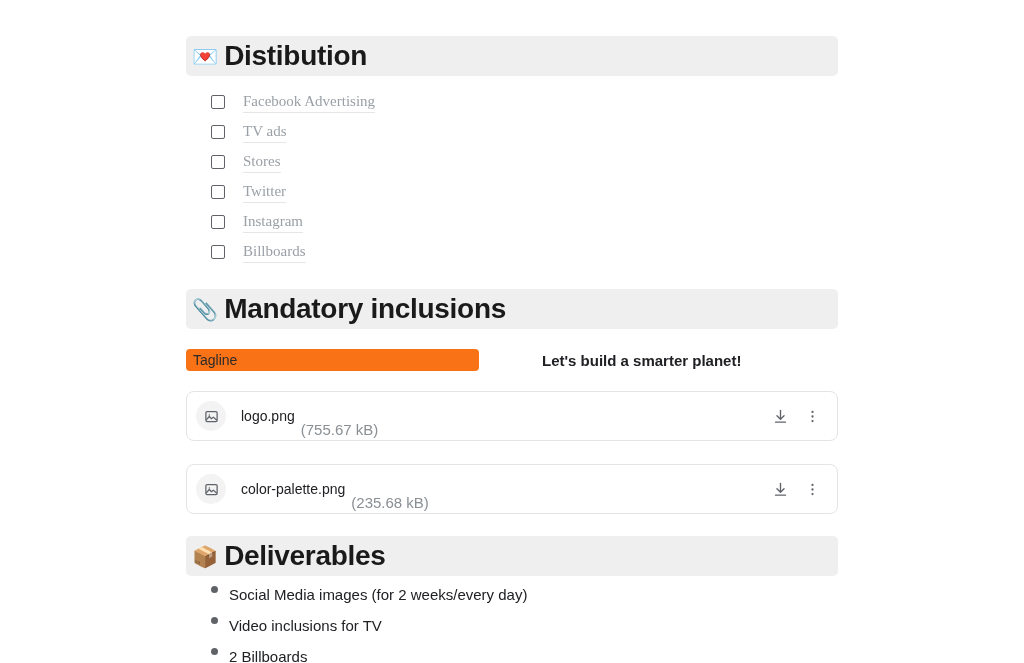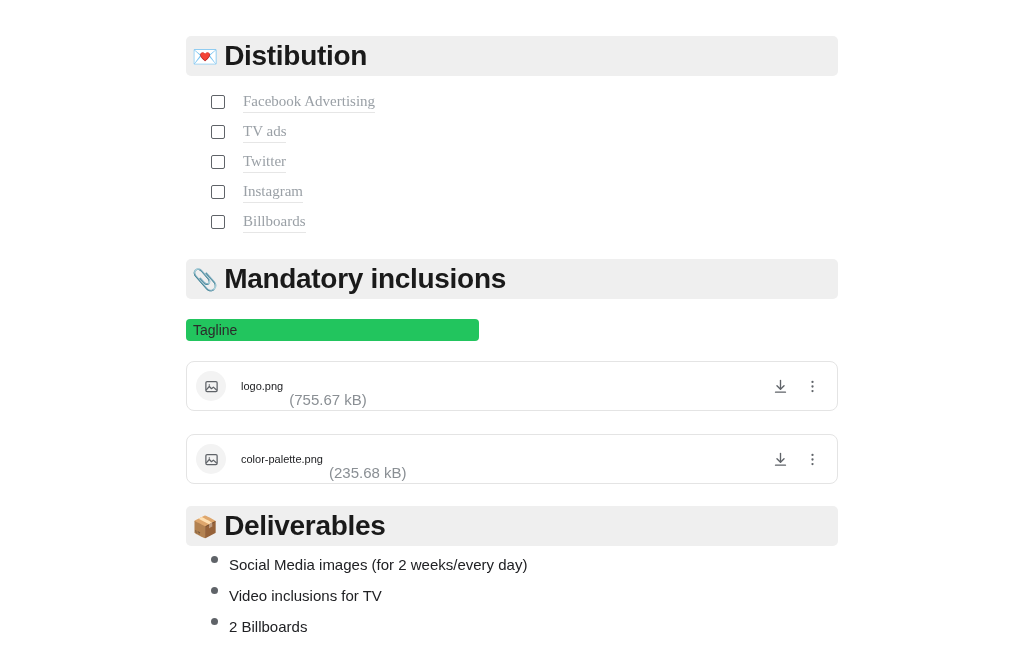--- a/index.html
+++ b/index.html
@@ -83,21 +83,21 @@
   }
 
   
   .field-row {
     display: flex;
     align-items: center;
     height: 22px;
   }
   .field-label {
     width: 293px;
-    background: #22c55e;
+    background: #f97316;
     border-radius: 4px;
     font-size: 14px;
     color: #2b2b2b;
     padding: 4px 7px;
     box-sizing: border-box;
     height: 22px;
     line-height: 14px;
     white-space: nowrap;
     overflow: hidden;
   }
@@ -125,21 +125,21 @@
     height: 30px;
     border-radius: 50%;
     background: #f3f3f3;
     display: flex;
     align-items: center;
     justify-content: center;
     flex: 0 0 auto;
   }
   .file-name {
     margin-left: 15px;
-    font-size: 11px;
+    font-size: 14px;
     color: #202124;
     white-space: nowrap;
   }
   .file-size {
     margin-left: 6px;
     font-size: 15px;
     color: #8a8f94;
     white-space: nowrap;
     margin-top: 26px;
   }
@@ -194,20 +194,24 @@
       <div class="check-row">
         <span class="checkbox"></span>
         <span class="check-label">Facebook Advertising</span>
       </div>
       <div class="check-row">
         <span class="checkbox"></span>
         <span class="check-label">TV ads</span>
       </div>
       <div class="check-row">
         <span class="checkbox"></span>
+        <span class="check-label">Stores</span>
+      </div>
+      <div class="check-row">
+        <span class="checkbox"></span>
         <span class="check-label">Twitter</span>
       </div>
       <div class="check-row">
         <span class="checkbox"></span>
         <span class="check-label">Instagram</span>
       </div>
       <div class="check-row">
         <span class="checkbox"></span>
         <span class="check-label">Billboards</span>
       </div>
@@ -217,20 +221,21 @@
 
     <div class="section-header">
       <span class="section-emoji">📎</span>
       <span class="section-title">Mandatory inclusions</span>
     </div>
 
     <div class="gap-20"></div>
 
     <div class="field-row">
       <span class="field-label">Tagline</span>
+      <span class="field-value">Let's build a smarter planet!</span>
     </div>
 
     <div class="gap-20"></div>
 
     <div class="file-card">
       <span class="file-icon-wrap">
         <svg width="15" height="15" viewBox="0 0 24 24" fill="none" stroke="#5f6368" stroke-width="2" stroke-linecap="round" stroke-linejoin="round" aria-hidden="true">
           <rect x="3" y="4" width="18" height="16" rx="2"></rect>
           <circle cx="8.5" cy="9.5" r="1.2" fill="#5f6368" stroke="none"></circle>
           <path d="M4 17l4.5-5 3.5 3.5L15 13l5 4.5"></path>

